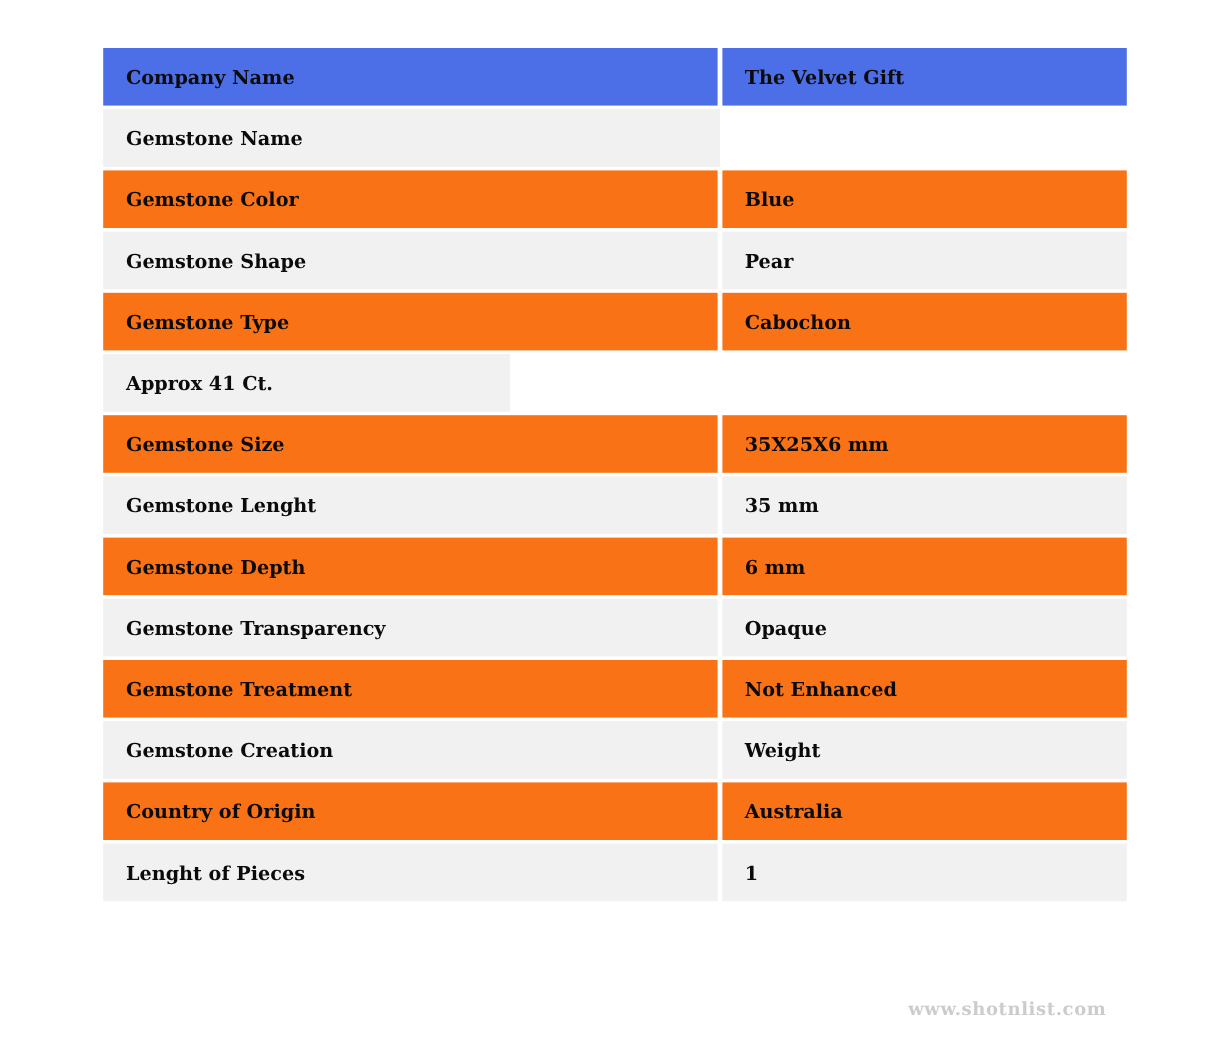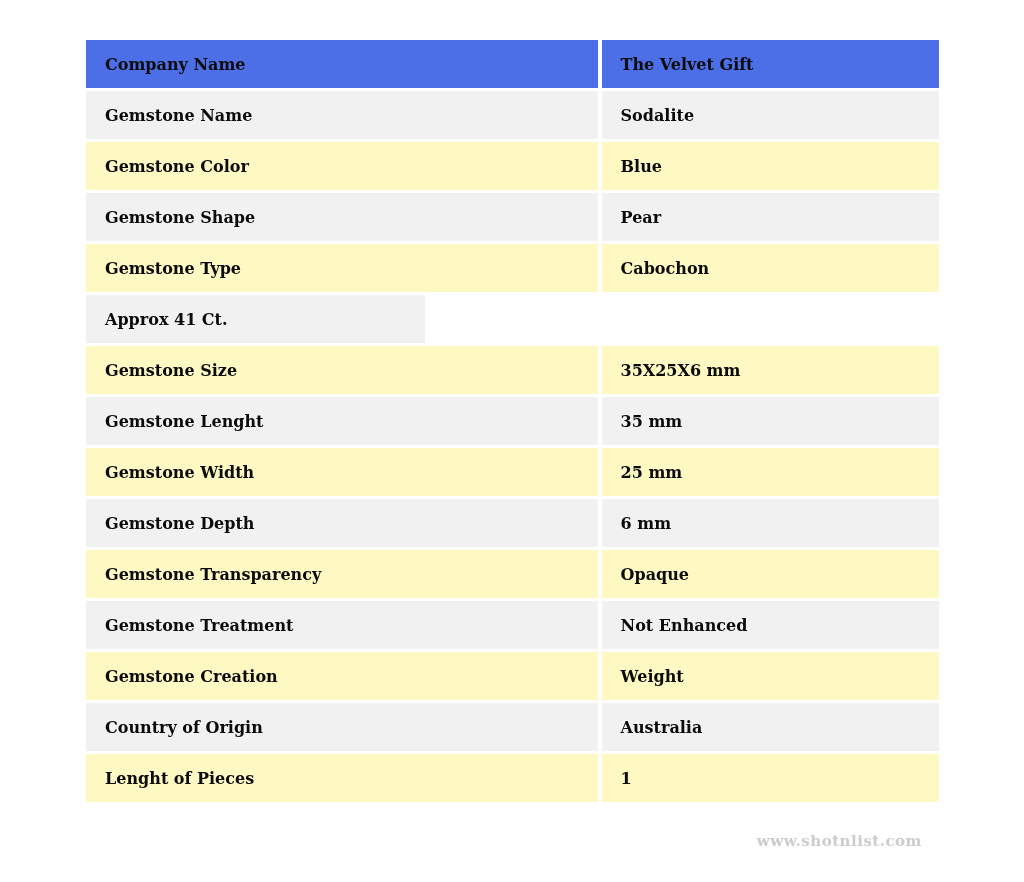--- a/index.html
+++ b/index.html
@@ -29,21 +29,21 @@
     text-align: right;
   }
   .cell {
     height: 48px;
     display: flex;
     align-items: center;
     padding: 0 19px;
     font-size: 16px;
     font-weight: bold;
     color: #0b0b0b;
-    background: #fef9c3;
+    background: #f97316;
     white-space: nowrap;
     overflow: hidden;
   }
   .cell.label { width: 514px; }
   .cell.value { width: 339px; }
   .row.header .cell { background: #4c6fe7; }
   .rows .row:nth-of-type(odd) .cell { background: #f1f1f2; }
   .watermark {
     position: absolute;
     top: 832px;
@@ -60,21 +60,20 @@
 <div class="page">
 
   <div class="spec-table">
     <div class="row header">
       <div class="cell label">Company Name</div>
       <div class="cell value">The Velvet Gift</div>
     </div>
     <div class="rows">
   <div class="row">
     <div class="cell label">Gemstone Name</div>
-    <div class="cell value">Sodalite</div>
   </div>
 
   <div class="row">
     <div class="cell label">Gemstone Color</div>
     <div class="cell value">Blue</div>
   </div>
 
   <div class="row">
     <div class="cell label">Gemstone Shape</div>
     <div class="cell value">Pear</div>
@@ -92,24 +91,20 @@
   <div class="row">
     <div class="cell label">Gemstone Size</div>
     <div class="cell value">35X25X6 mm</div>
   </div>
 
   <div class="row">
     <div class="cell label">Gemstone Lenght</div>
     <div class="cell value">35 mm</div>
   </div>
 
-  <div class="row">
-    <div class="cell label">Gemstone Width</div>
-    <div class="cell value">25 mm</div>
-  </div>
 
   <div class="row">
     <div class="cell label">Gemstone Depth</div>
     <div class="cell value">6 mm</div>
   </div>
 
   <div class="row">
     <div class="cell label">Gemstone Transparency</div>
     <div class="cell value">Opaque</div>
   </div>

